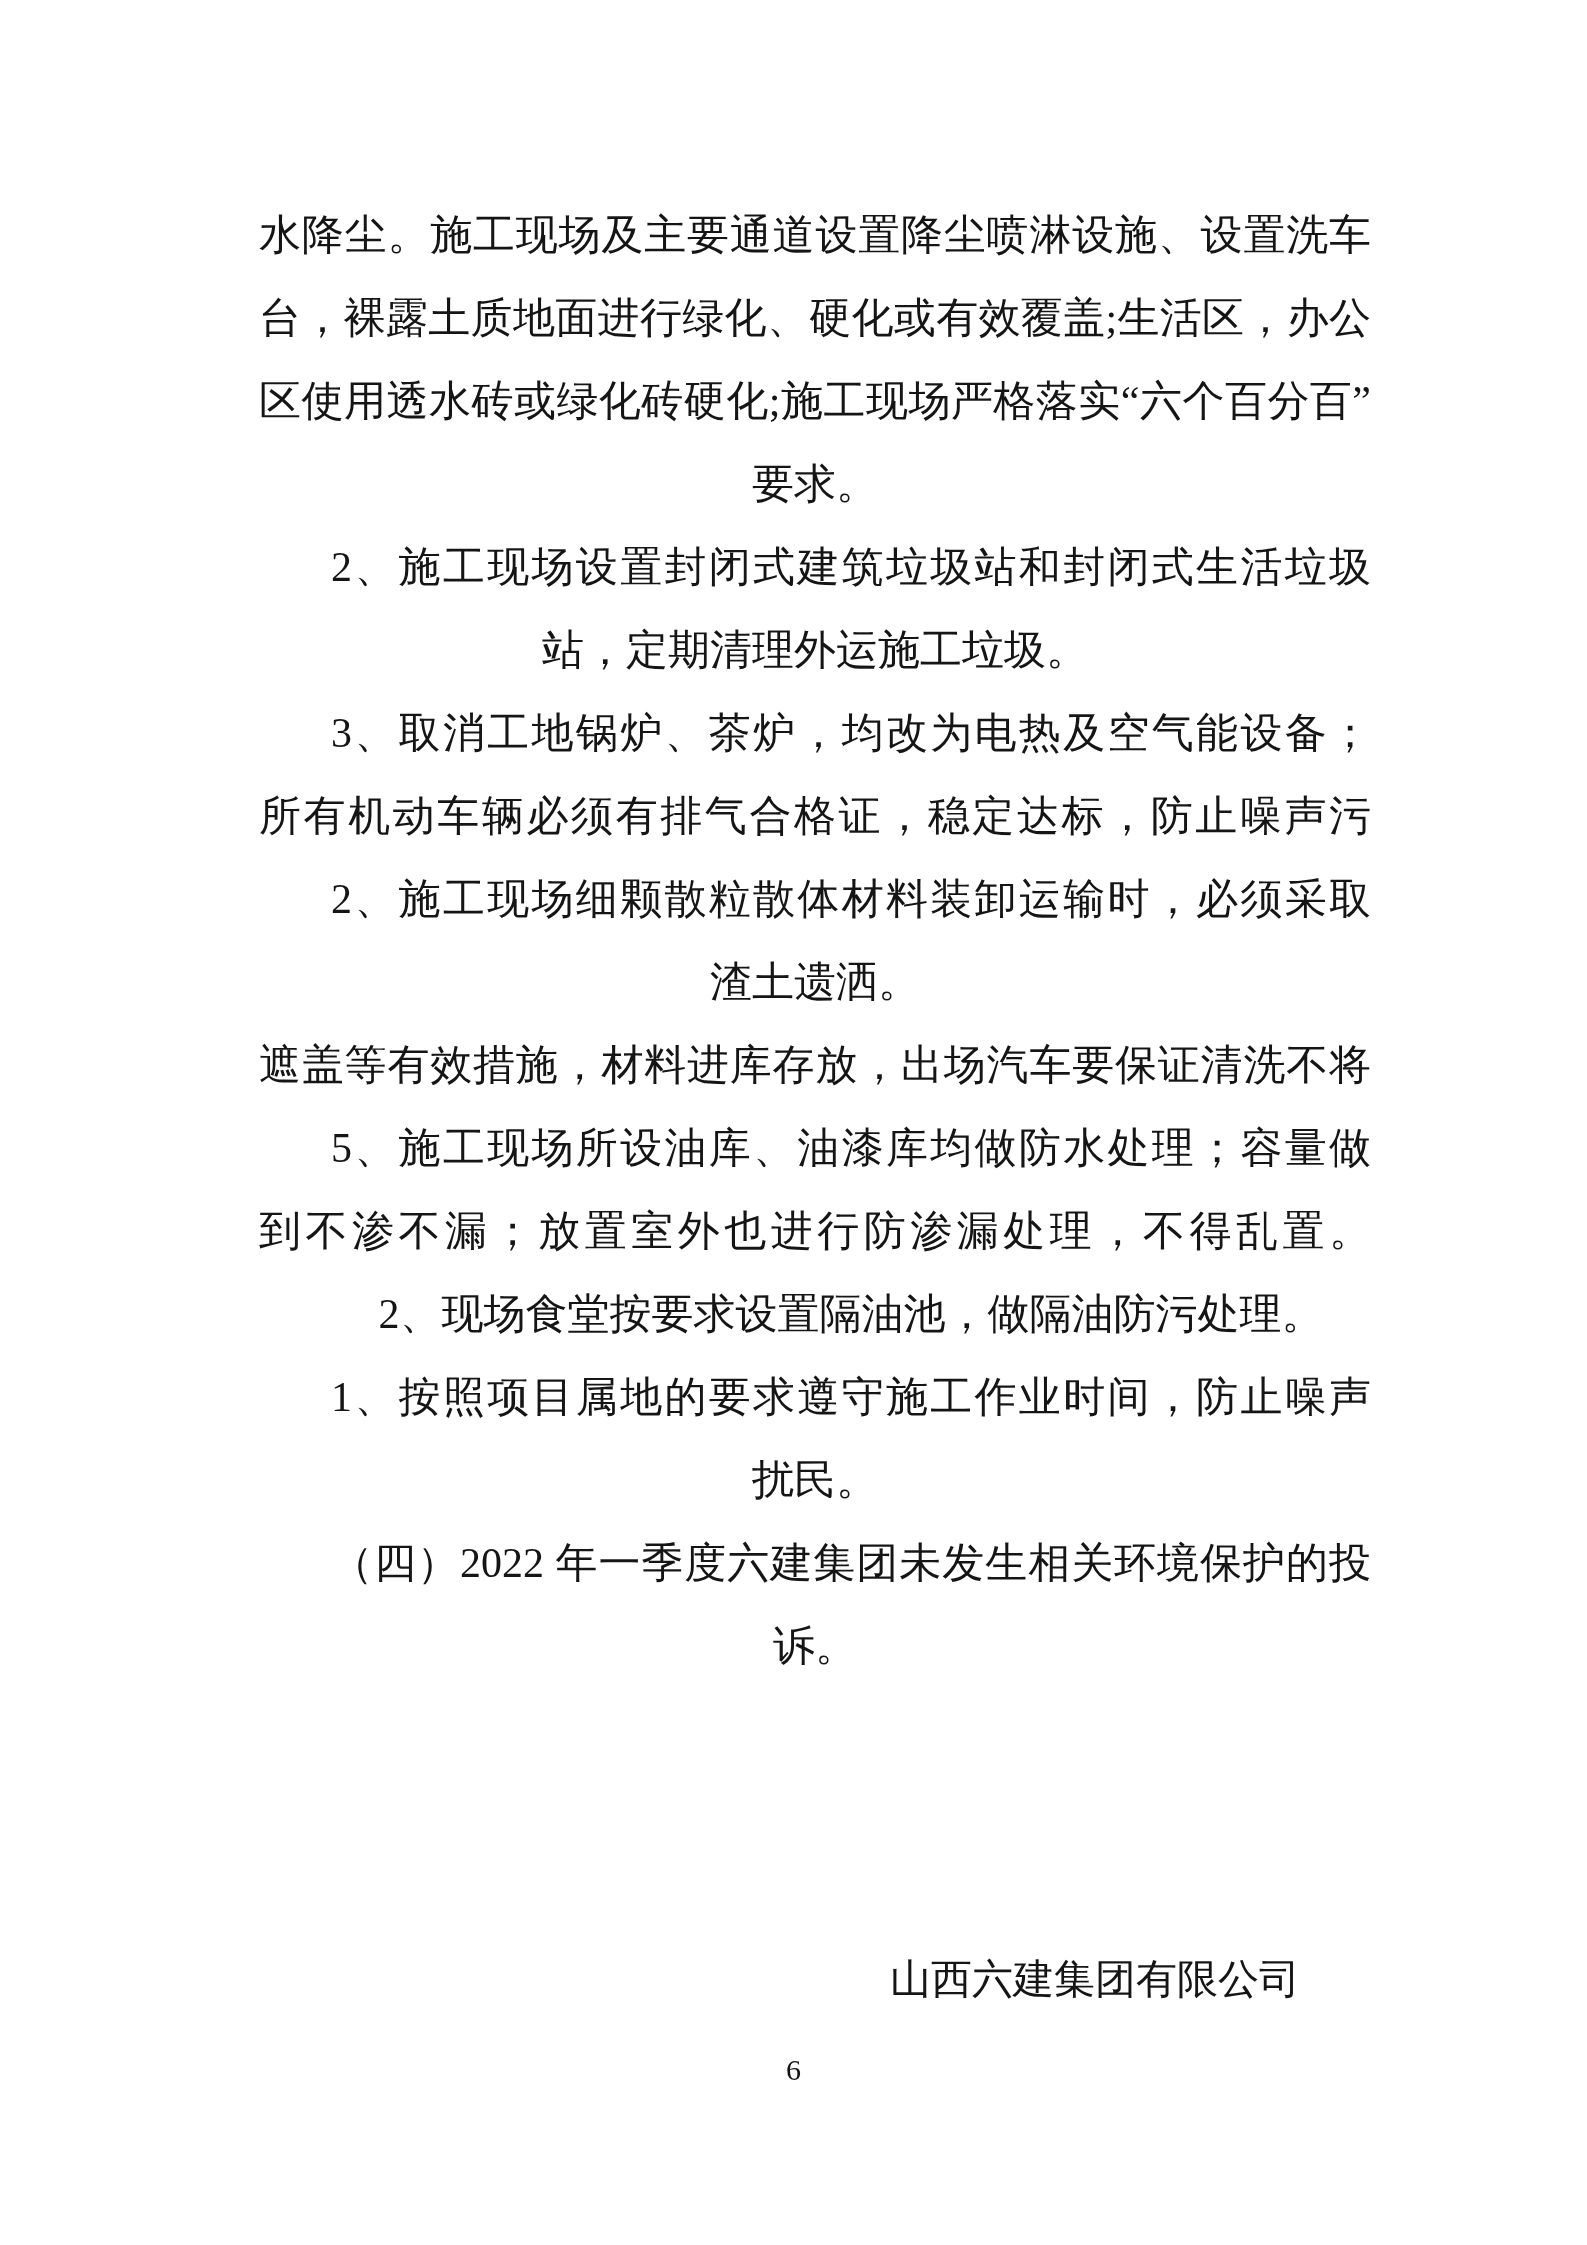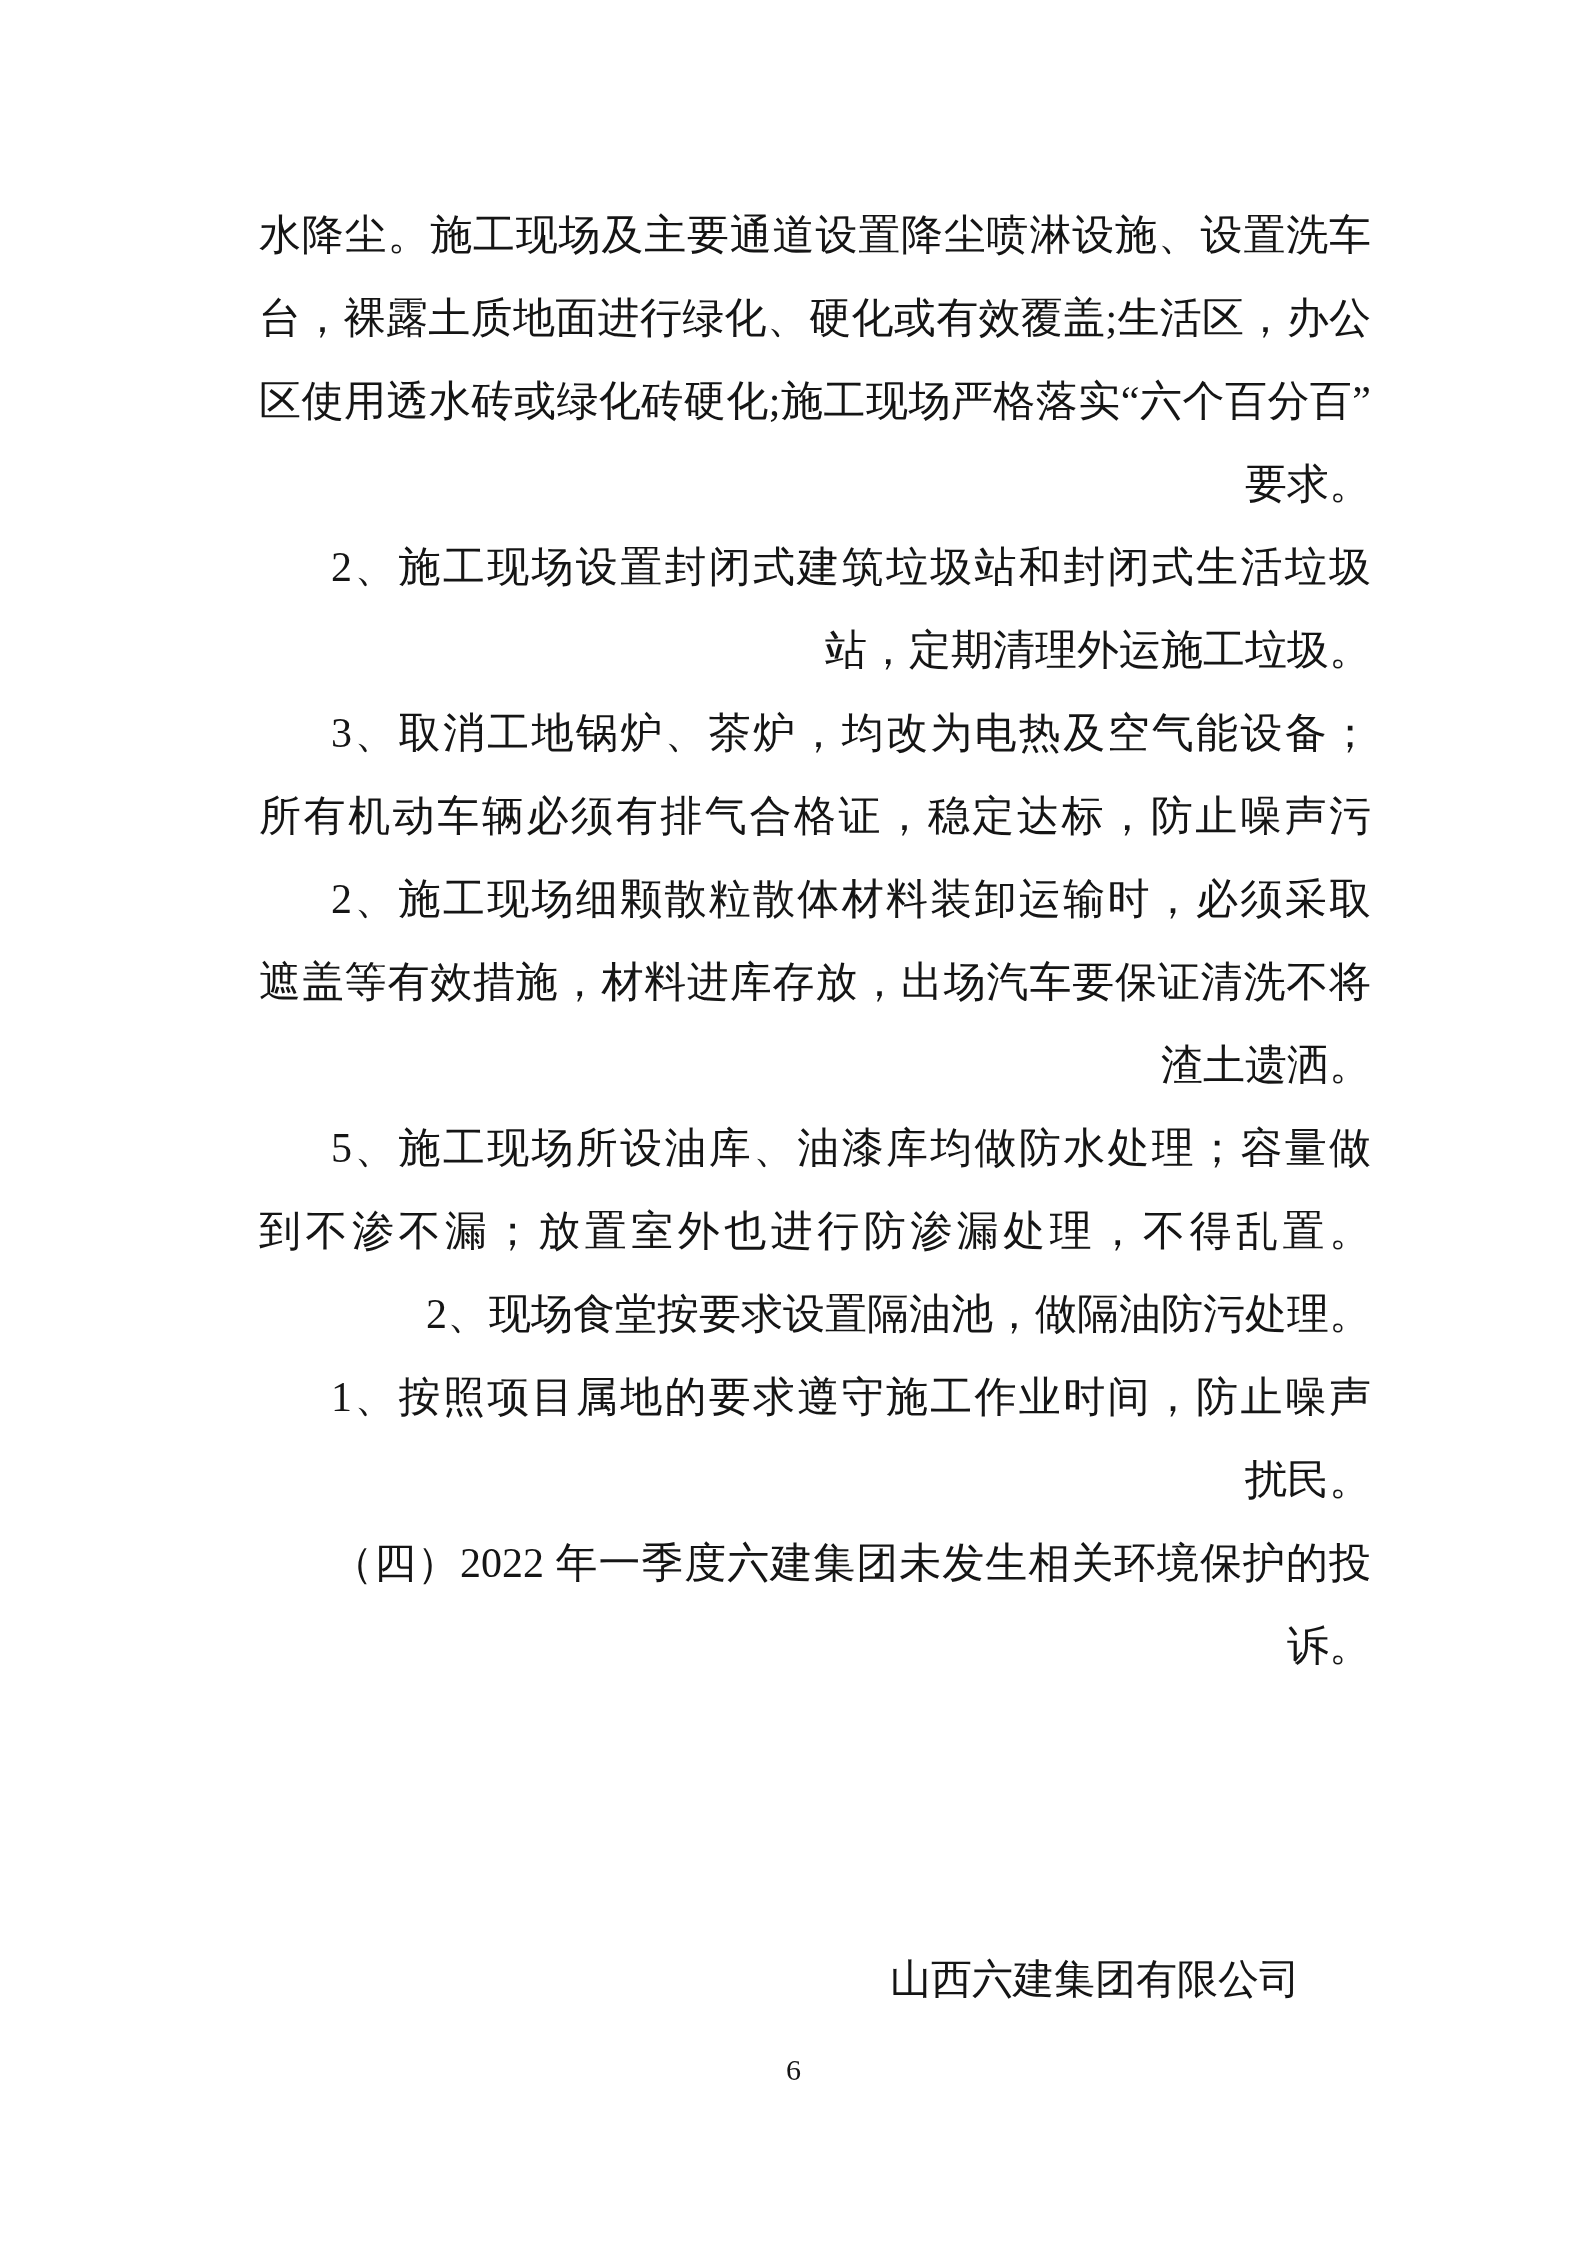--- a/index.html
+++ b/index.html
@@ -22,21 +22,21 @@
     top: 194px;
     width: 1112px;
     margin-left: 20px;
   }
   .line {
     height: 83px;
     line-height: 83px;
     font-size: 42px;
     overflow: hidden;
     white-space: nowrap;
-    text-align: right;
+    text-align: center;
   }
   
   .line.fill {
     white-space: normal;
     text-align: justify;
     text-align-last: justify;
     text-justify: inter-character;
   }
   
   .line.ind {
@@ -69,22 +69,22 @@
   <div class="body-text">
     <div class="line fill">水降尘。施工现场及主要通道设置降尘喷淋设施、设置洗车</div>
     <div class="line fill">台，裸露土质地面进行绿化、硬化或有效覆盖;生活区，办公</div>
     <div class="line fill">区使用透水砖或绿化砖硬化;施工现场严格落实“六个百分百”</div>
     <div class="line">要求。</div>
     <div class="line fill ind">2、施工现场设置封闭式建筑垃圾站和封闭式生活垃圾</div>
     <div class="line">站，定期清理外运施工垃圾。</div>
     <div class="line fill ind">3、取消工地锅炉、茶炉，均改为电热及空气能设备；</div>
     <div class="line fill">所有机动车辆必须有排气合格证，稳定达标，防止噪声污染。</div>
     <div class="line fill ind">2、施工现场细颗散粒散体材料装卸运输时，必须采取</div>
+    <div class="line">渣土遗洒。</div>
     <div class="line fill">遮盖等有效措施，材料进库存放，出场汽车要保证清洗不将</div>
-    <div class="line">渣土遗洒。</div>
     <div class="line fill ind">5、施工现场所设油库、油漆库均做防水处理；容量做</div>
     <div class="line fill">到不渗不漏；放置室外也进行防渗漏处理，不得乱置。</div>
     <div class="line ind">2、现场食堂按要求设置隔油池，做隔油防污处理。</div>
     <div class="line fill ind">1、按照项目属地的要求遵守施工作业时间，防止噪声</div>
     <div class="line">扰民。</div>
     <div class="line fill ind">（四）2022 年一季度六建集团未发生相关环境保护的投</div>
     <div class="line">诉。</div>
   </div>
 
   <div class="signature">山西六建集团有限公司</div>

